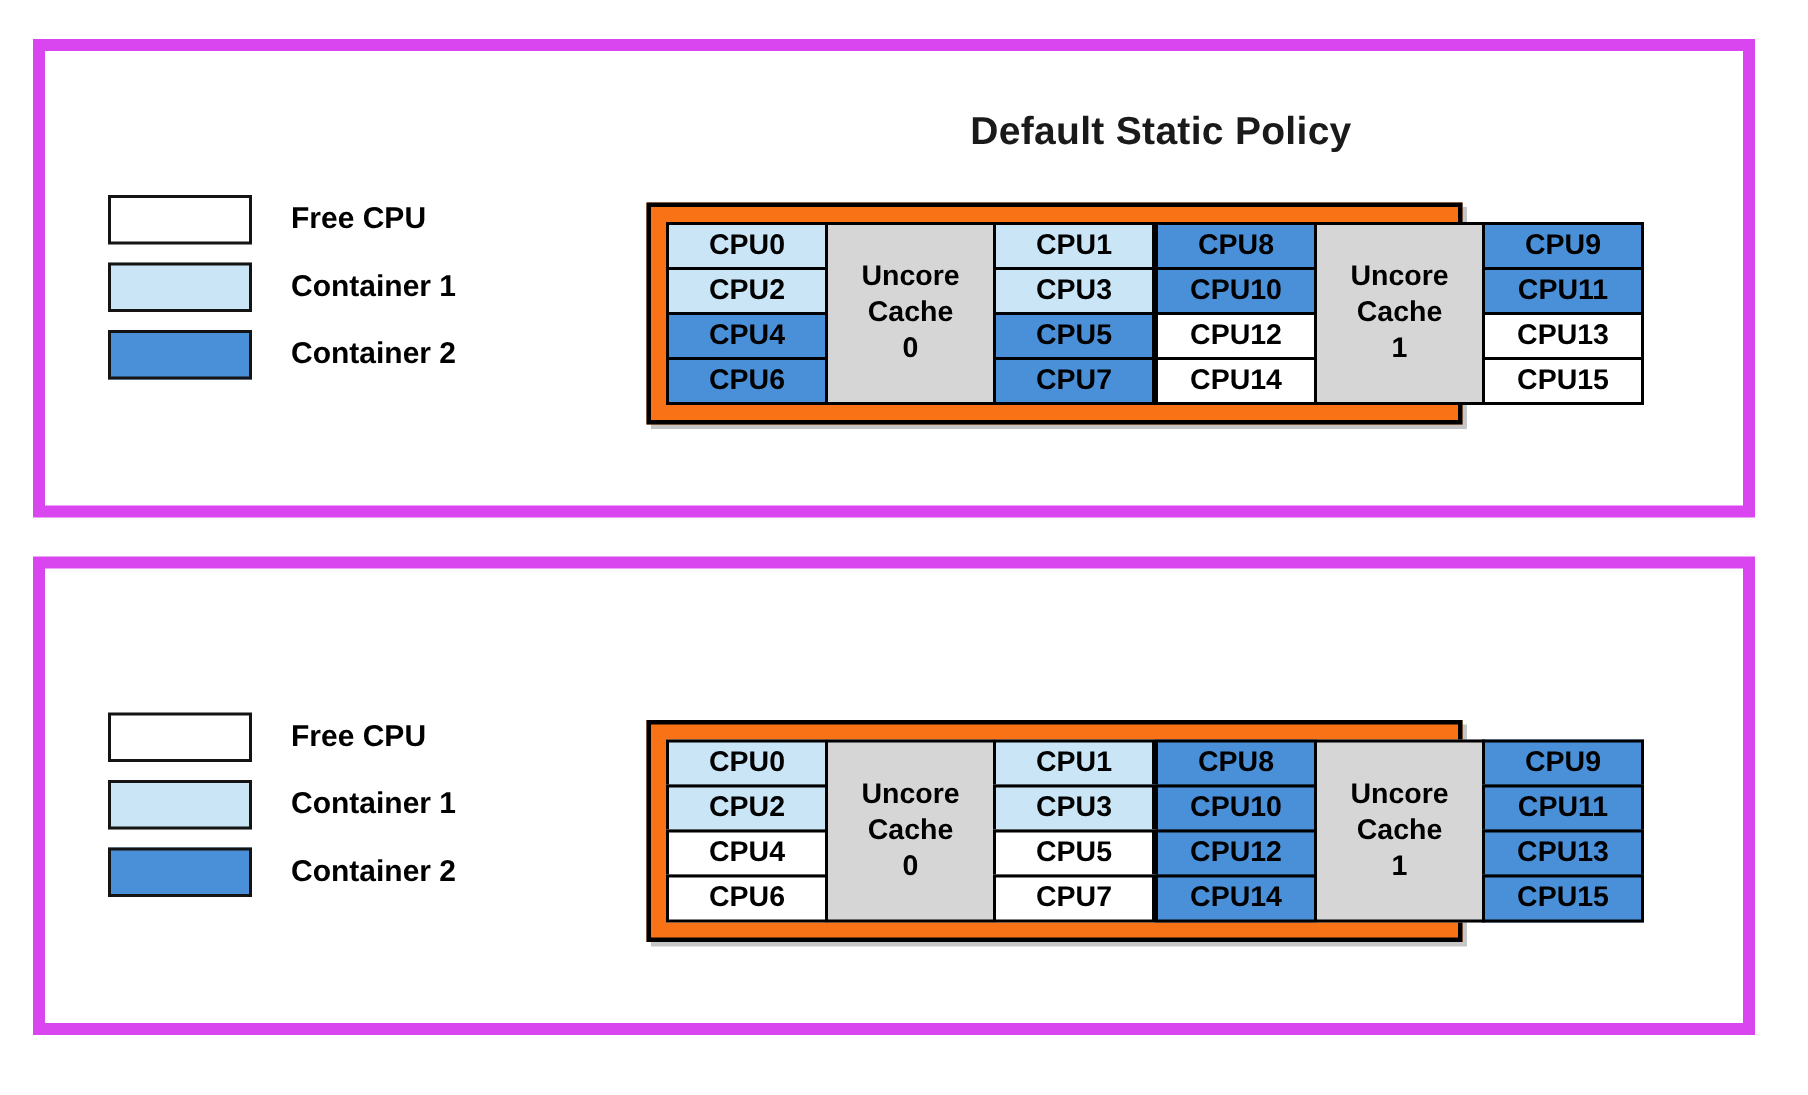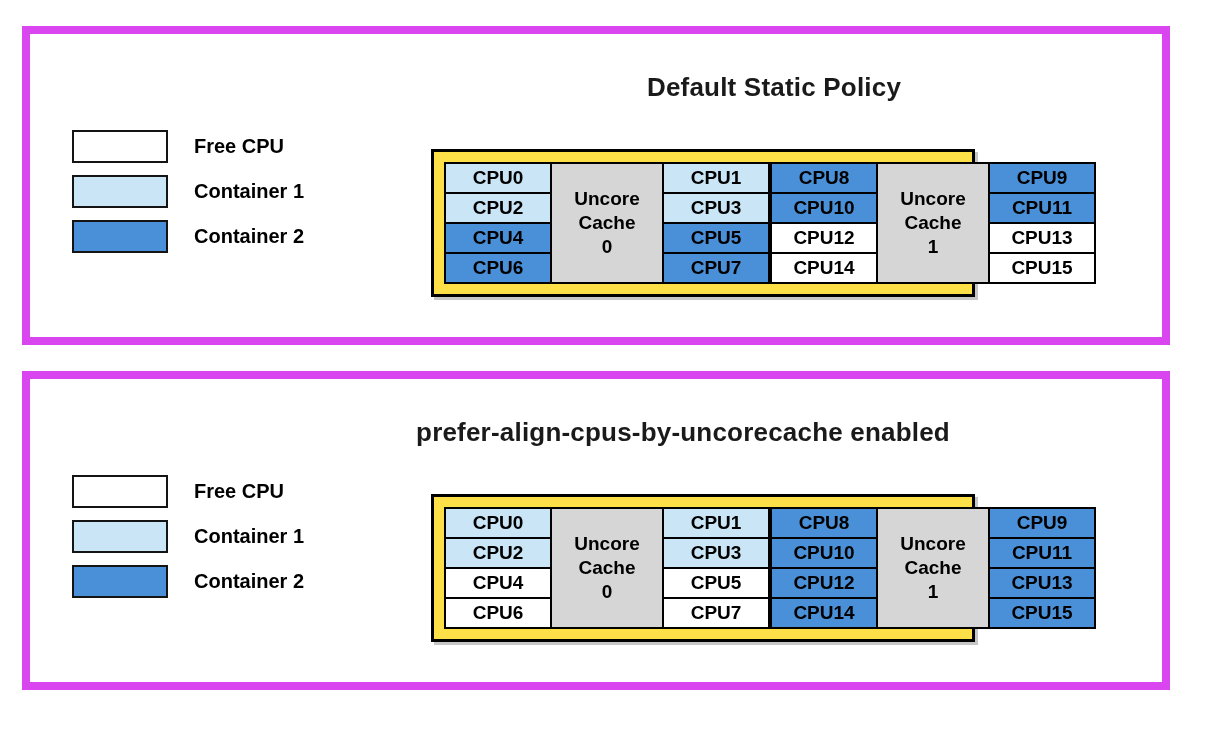--- a/index.html
+++ b/index.html
@@ -56,25 +56,25 @@
   .legend-label {
     font-size: 20px;
     font-weight: bold;
     color: #000000;
     white-space: nowrap;
   }
 
   .diagram-frame {
     position: absolute;
     left: 401px;
-    top: 115px;
+    top: 101px;
     width: 544px;
     height: 148px;
     border: 3px solid #000000;
-    background: #fde047;
+    background: #f97316;
     box-shadow: 3px 3px 0 #c6c6c6;
     padding: 10px;
     display: flex;
     justify-content: space-between;
     align-items: stretch;
   }
   .cache-group {
     display: flex;
     align-items: stretch;
   }
@@ -170,21 +170,20 @@
         <div class="cpu-cell" style="background: rgb(74, 144, 216);">CPU9</div>
         <div class="cpu-cell" style="background: rgb(74, 144, 216);">CPU11</div>
         <div class="cpu-cell" style="background: rgb(255, 255, 255);">CPU13</div>
         <div class="cpu-cell" style="background: rgb(255, 255, 255);">CPU15</div>
       </div>
     </div>
   </div>
 </div>
 
 <div class="panel bottom">
-  <div class="panel-title">prefer-align-cpus-by-uncorecache enabled</div>
 
   <div class="legend">
     <div class="legend-row">
       <div class="legend-swatch" style="background: rgb(255, 255, 255);"></div>
       <div class="legend-label">Free CPU</div>
     </div>
     <div class="legend-row">
       <div class="legend-swatch" style="background: rgb(201, 229, 246);"></div>
       <div class="legend-label">Container 1</div>
     </div>

